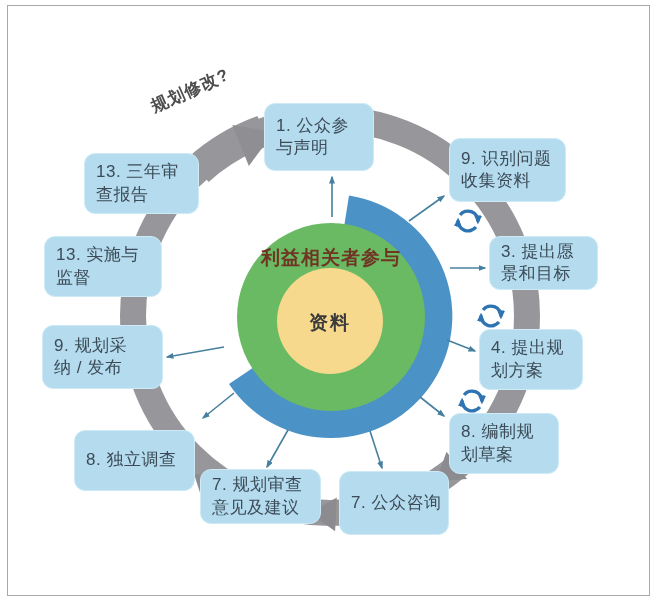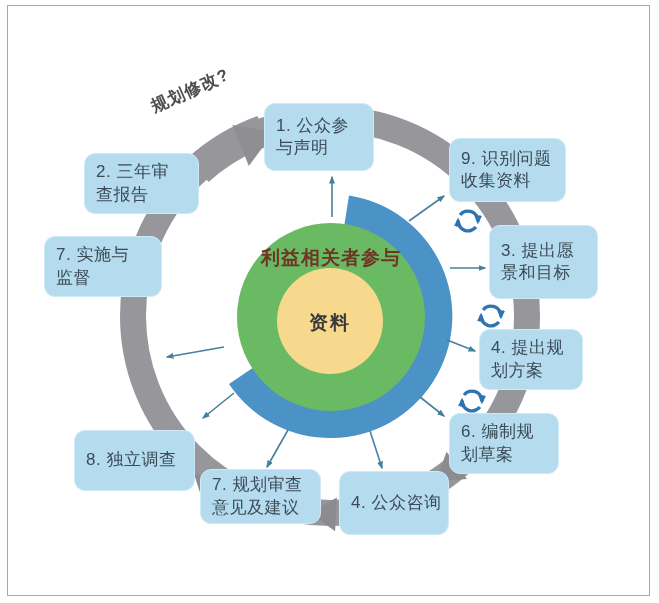--- a/index.html
+++ b/index.html
@@ -103,48 +103,52 @@
   </svg>
 
   <div class="step-box" style="left:264px;top:103px;width:110px;height:68px">
     <span class="lbl">1. 公众参
 与声明</span>
   </div>
   <div class="step-box" style="left:449px;top:138px;width:117px;height:64px">
     <span class="lbl">9. 识别问题
 收集资料</span>
   </div>
-  <div class="step-box" style="left:489px;top:225px;width:109px;height:74px">
+  <div class="step-box" style="left:489px;top:236px;width:109px;height:54px">
     <span class="lbl">3. 提出愿
 景和目标</span>
   </div>
   <div class="step-box" style="left:479px;top:329px;width:104px;height:61px">
     <span class="lbl">4. 提出规
 划方案</span>
   </div>
   <div class="step-box" style="left:449px;top:413px;width:110px;height:61px">
-    <span class="lbl">6. 编制规
+    <span class="lbl">8. 编制规
 划草案</span>
   </div>
   <div class="step-box" style="left:339px;top:471px;width:110px;height:64px">
-    <span class="lbl">4. 公众咨询</span>
+    <span class="lbl">7. 公众咨询</span>
   </div>
   <div class="step-box" style="left:200px;top:469px;width:121px;height:55px">
     <span class="lbl">7. 规划审查
 意见及建议</span>
   </div>
   <div class="step-box" style="left:74px;top:430px;width:121px;height:61px">
     <span class="lbl">8. 独立调查</span>
   </div>
+  <div class="step-box" style="left:42px;top:325px;width:121px;height:64px">
+    <span class="lbl">9. 规划采
+纳 / 发布</span>
+  </div>
   <div class="step-box" style="left:44px;top:236px;width:118px;height:61px">
-    <span class="lbl">7. 实施与
+    <span class="lbl">13. 实施与
 监督</span>
   </div>
   <div class="step-box" style="left:84px;top:153px;width:115px;height:61px">
-    <span class="lbl">2. 三年审
+    <span class="lbl">13. 三年审
 查报告</span>
   </div>
 
   <div class="center-label core-label">资料</div>
   <div class="center-label ring-label">利益相关者参与</div>
 
   <div class="annotation">规划修改?</div>
 
   <div class="frame"></div>
 </div>

